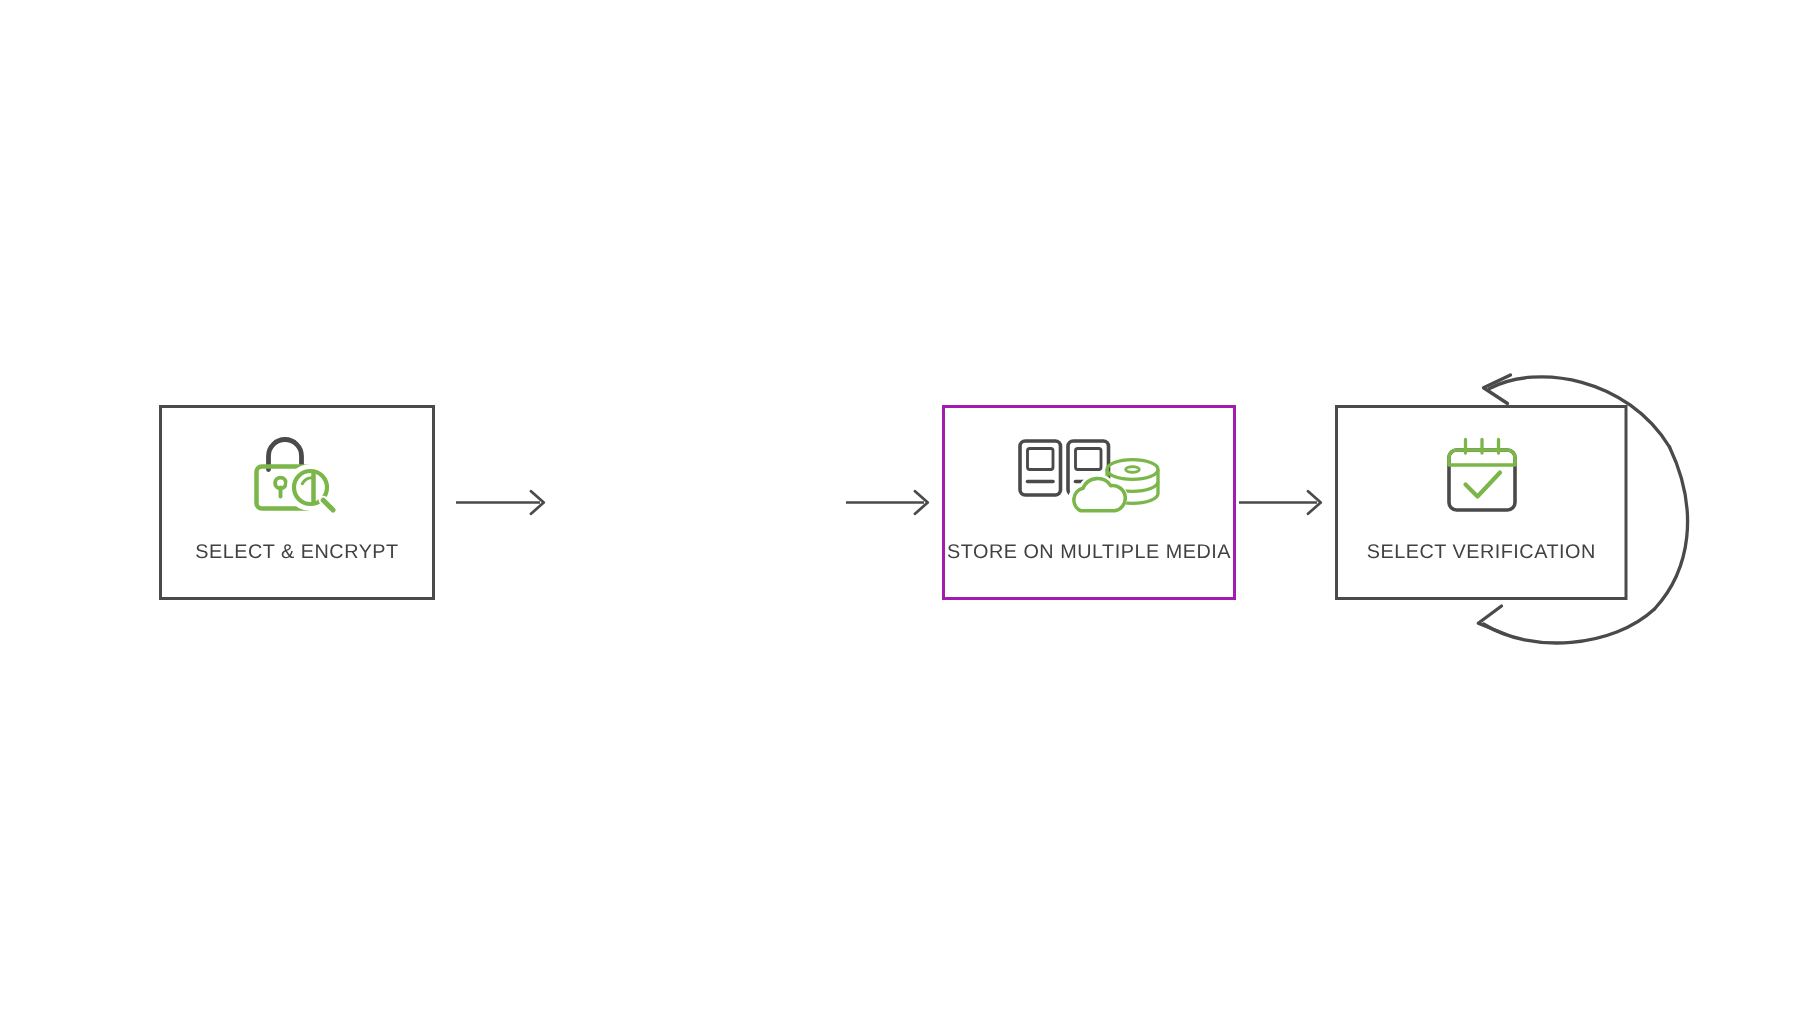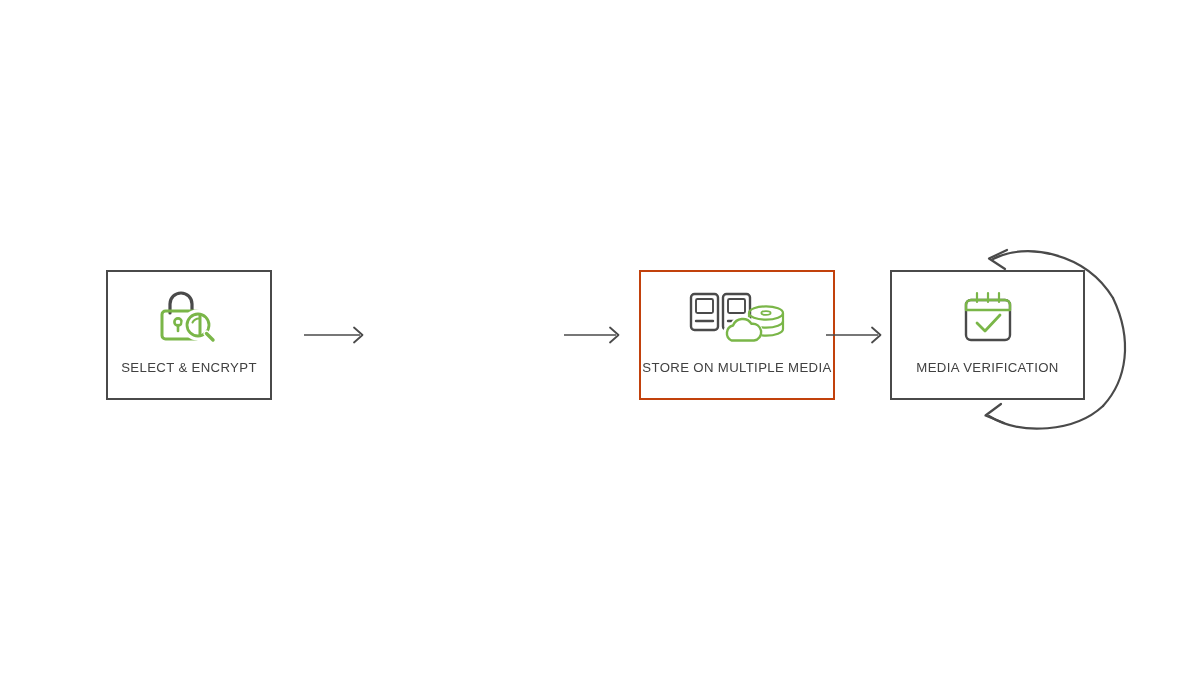--- a/index.html
+++ b/index.html
@@ -28,21 +28,21 @@
     position: absolute;
     box-sizing: border-box;
     background: #ffffff;
     display: flex;
     flex-direction: column;
     align-items: center;
     justify-content: flex-start;
   }
 
   .step-box.dark { border: 2px solid #4a4a4a; }
-  .step-box.green { border: 2px solid #c2410c; margin-left: 11px; }
+  .step-box.green { border: 2px solid #a21caf; }
 
   .step-icon {
     margin-top: 16px;
     width: 72px;
     height: 62px;
     display: flex;
     align-items: center;
     justify-content: center;
   }
 
@@ -72,21 +72,21 @@
     width: 200px;
     height: 220px;
     pointer-events: none;
   }
 </style>
 </head>
 <body>
 
 <div id="stage">
 
-  <div class="step-box dark" style="left:106px; top:270px; width:166px; height:130px;">
+  <div class="step-box dark" style="left:106px; top:270px; width:184px; height:130px;">
     <div class="step-icon">
       <svg width="70" height="60" viewBox="0 0 70 60" xmlns="http://www.w3.org/2000/svg">
 
         <path d="M16 24 L16 15 A11 11 0 0 1 38 15 L38 24" fill="none" stroke="#4a4a4a" stroke-width="3.2" stroke-linecap="round"></path>
 
         <rect x="8" y="22" width="38" height="28" rx="3.5" fill="none" stroke="#7ab648" stroke-width="3"></rect>
 
         <circle cx="24" cy="33" r="3.6" fill="none" stroke="#7ab648" stroke-width="2.6"></circle>
         <path d="M24 36 L24 42" stroke="#7ab648" stroke-width="2.6" stroke-linecap="round"></path>
 
@@ -154,21 +154,21 @@
 
         <rect x="8" y="10" width="44" height="40" rx="5" fill="none" stroke="#4a4a4a" stroke-width="2.4"></rect>
 
         <path d="M8 15 A5 5 0 0 1 13 10 L47 10 A5 5 0 0 1 52 15 L52 20 L8 20 Z" fill="none" stroke="#7ab648" stroke-width="2.4" stroke-linejoin="round"></path>
 
         <path d="M19 3 L19 12 M30 3 L30 12 M41 3 L41 12" stroke="#7ab648" stroke-width="2.2" stroke-linecap="round"></path>
 
         <path d="M19 33 L27 41 L42 25" fill="none" stroke="#7ab648" stroke-width="2.8" stroke-linecap="round" stroke-linejoin="round"></path>
       </svg>
     </div>
-    <div class="step-label">MEDIA VERIFICATION</div>
+    <div class="step-label">SELECT VERIFICATION</div>
   </div>
 
   <div id="loop-arrow">
     <svg width="200" height="220" viewBox="0 0 200 220" xmlns="http://www.w3.org/2000/svg">
 
       <path d="M38 31 C 70 14, 130 24, 158 70" fill="none" stroke="#4a4a4a" stroke-width="2.2" stroke-linecap="round"></path>
 
       <path d="M158 70 C 178 112, 172 152, 148 178" fill="none" stroke="#4a4a4a" stroke-width="2.2" stroke-linecap="round"></path>
 
       <path d="M148 178 C 120 204, 66 208, 34 188" fill="none" stroke="#4a4a4a" stroke-width="2.2" stroke-linecap="round"></path>

